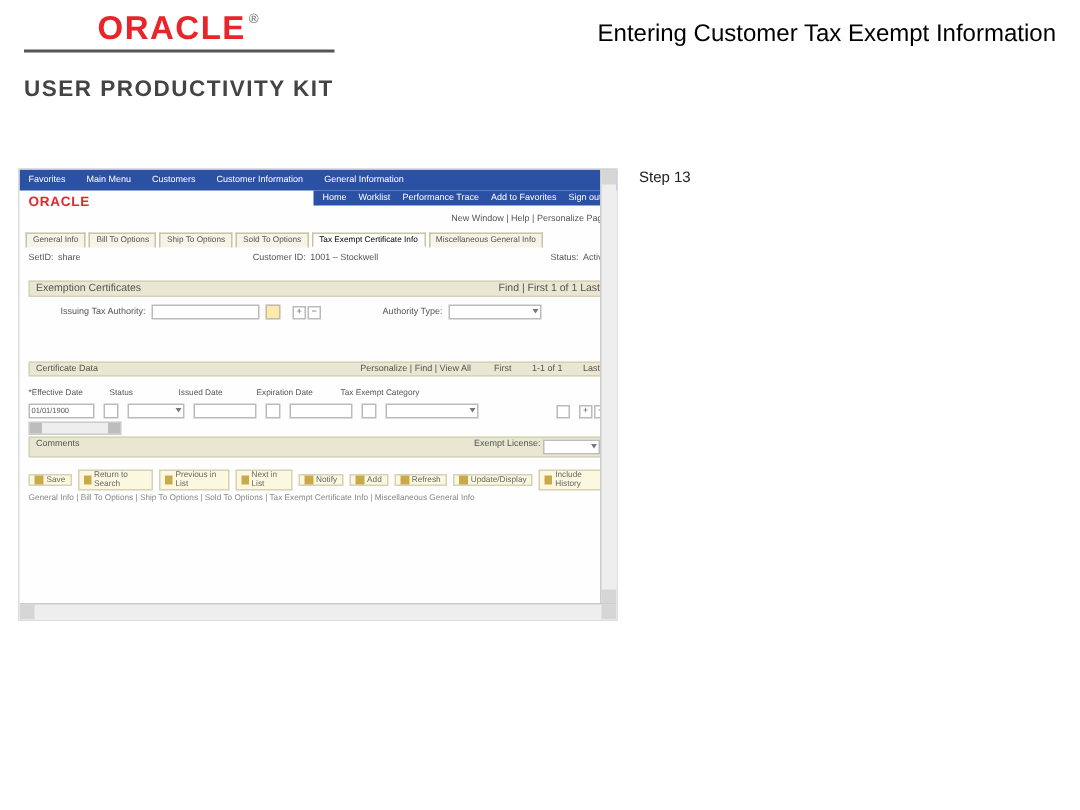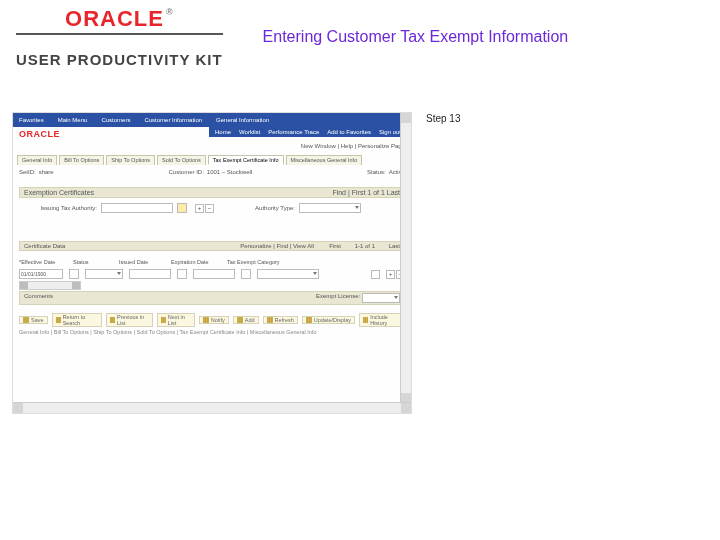--- a/index.html
+++ b/index.html
@@ -2,21 +2,21 @@
 <html><head>
 <meta charset="utf-8">
 <style>
   html,body{margin:0;padding:0;width:720px;height:540px;background:#fff;font-family:Arial,Helvetica,sans-serif;color:#333;overflow:hidden}
   
   .hdr{display:flex;align-items:flex-start;padding:8px 16px 4px 16px}
   .logo-block{display:flex;flex-direction:column;align-items:center}
   .oracle-word{color:#e8252a;font-size:22px;font-weight:bold;letter-spacing:1px;line-height:1}
   .oracle-tm{color:#888;font-size:9px;vertical-align:top;margin-left:2px}
   .upk{color:#444;font-size:15px;font-weight:bold;letter-spacing:1px;border-top:2px solid #555;padding-top:16px;margin-top:3px}
-  .title{flex:1;text-align:left;font-size:16px;color:#6d28d9;margin-top:20px;padding-left:40px}
+  .title{flex:1;text-align:right;font-size:16px;color:#000000;margin-top:6px;padding-left:40px}
   
   .main{display:flex;padding:40px 12px 0 12px;gap:14px}
   .shot{width:398px;height:300px;position:relative;border:1px solid #ddd;background:#fefefe;overflow:hidden}
   .instructions{flex:1;font-size:10px;color:#222;line-height:1.35}
   .step{margin-bottom:14px}
   .bold{font-weight:bold}
   
   .app-top{height:14px;background:#2a51a3;display:flex;align-items:center;padding:0 6px;gap:14px;font-size:6px;color:#fff}
   .app-top .itm{white-space:nowrap}
   .app-brand{position:absolute;top:16px;left:6px;color:#e8252a;font-size:9px;font-weight:bold;letter-spacing:0.5px}

